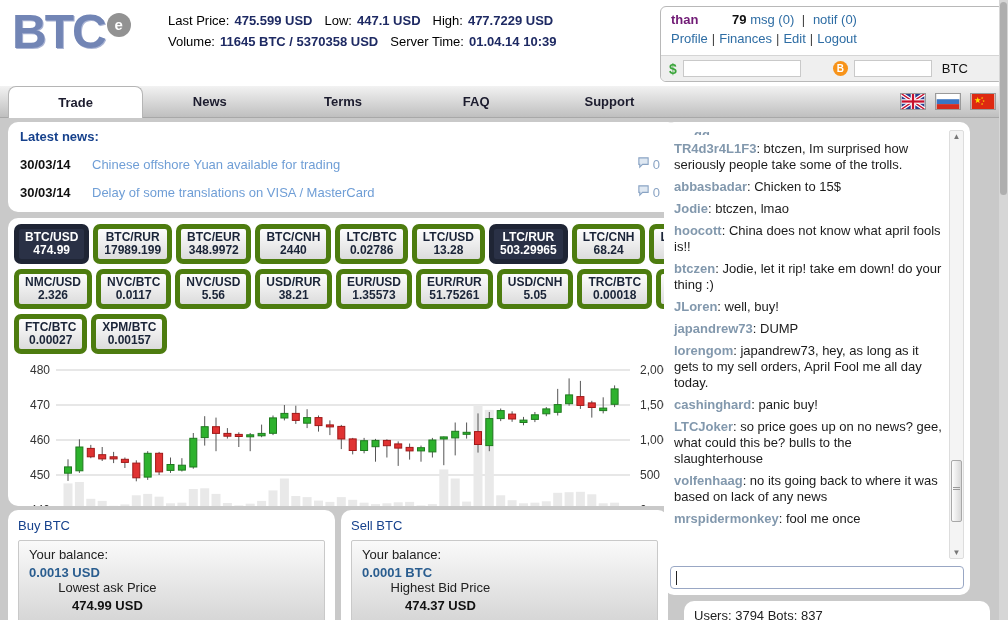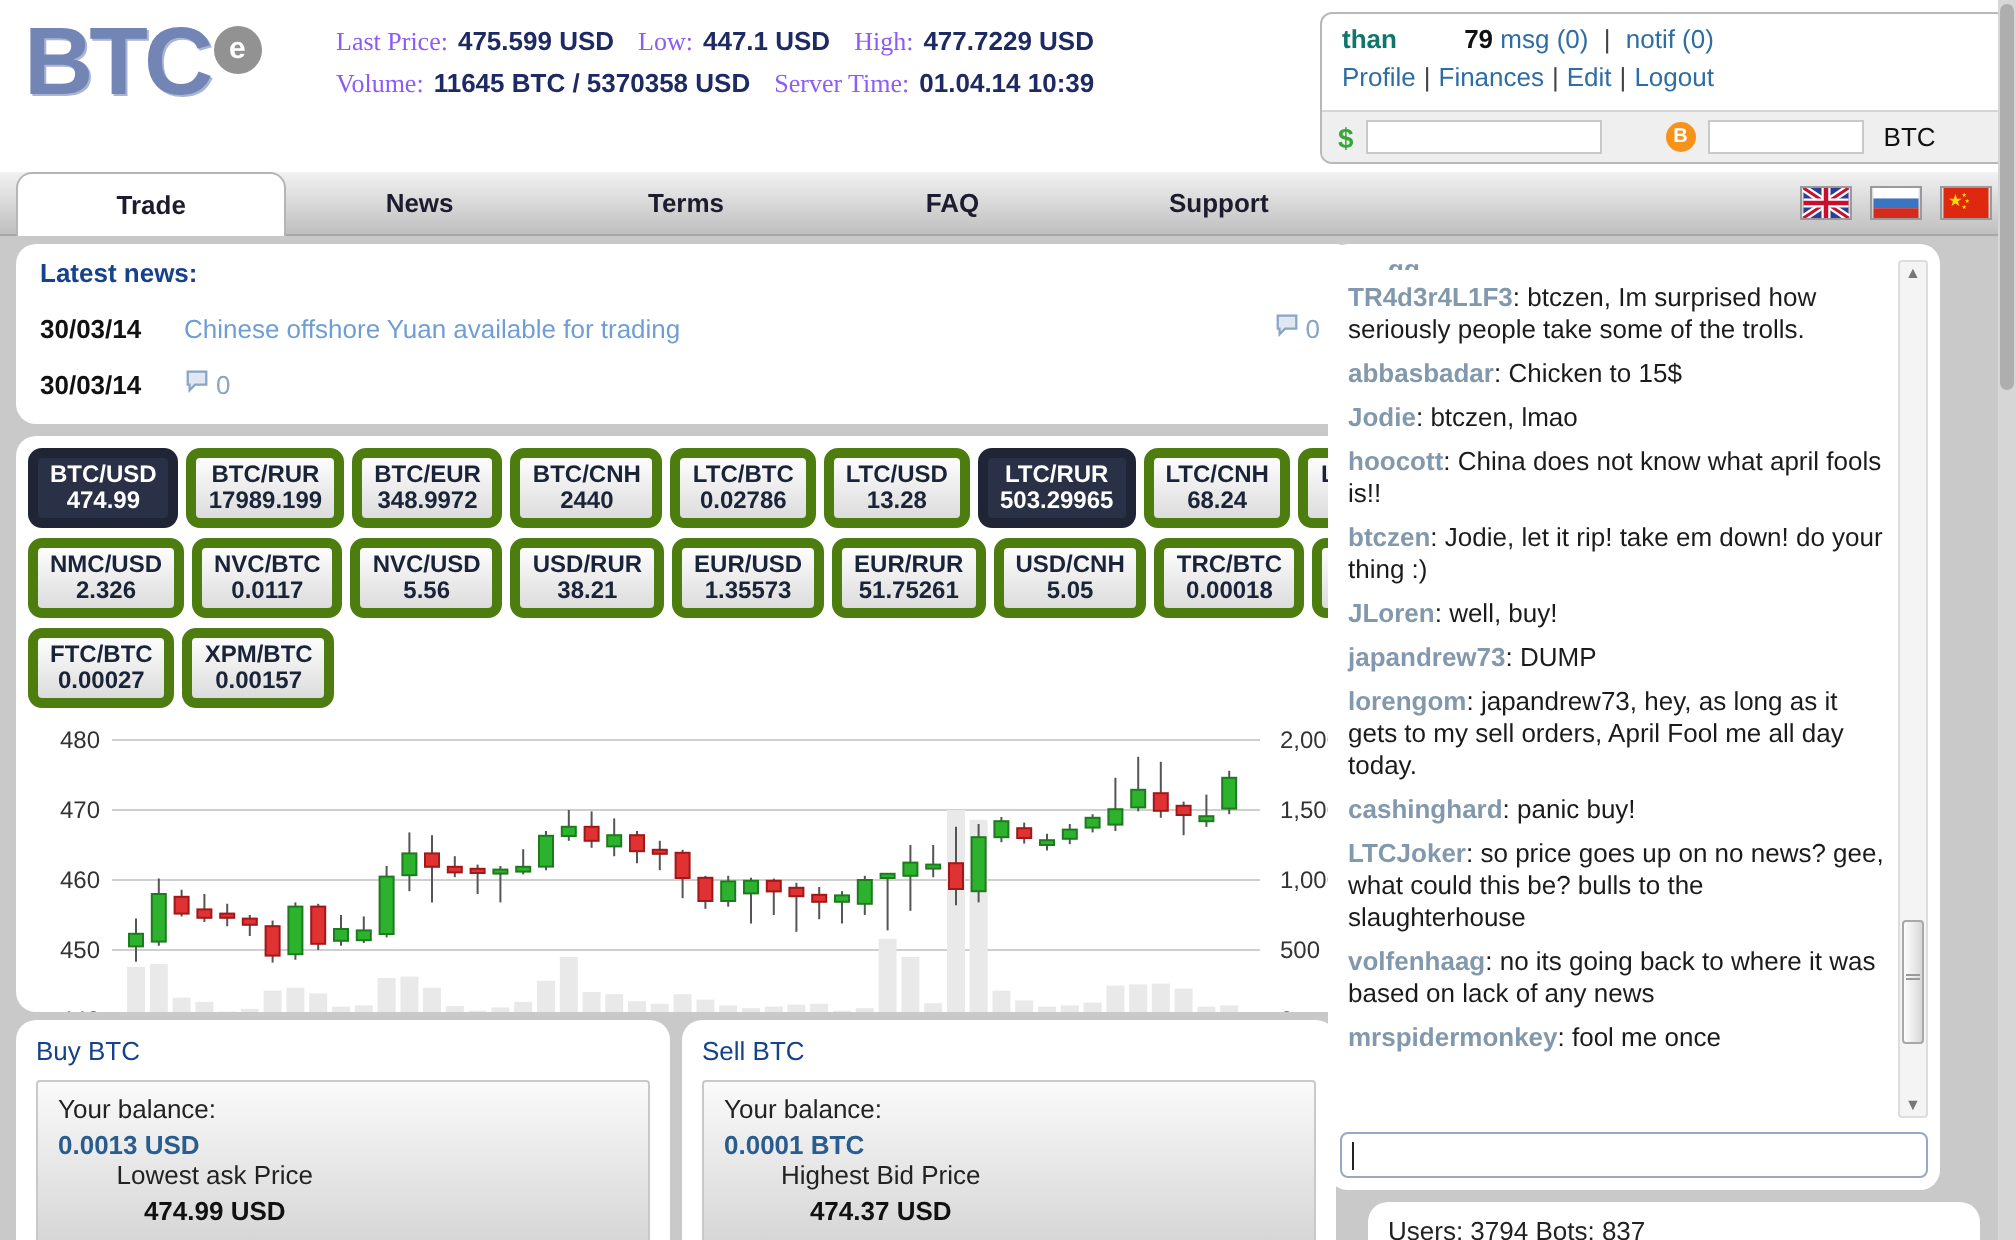--- a/index.html
+++ b/index.html
@@ -5,25 +5,25 @@
   * { margin:0; padding:0; box-sizing:border-box; }
   html,body { width:1008px; height:620px; overflow:hidden; }
   body { font-family:"Liberation Sans", sans-serif; font-size:13px; background:#c9c9c9; position:relative; color:#1a1a1a; }
 
   
   .header { position:absolute; left:0; top:0; width:1008px; height:86px; background:#fff; }
   .logo { position:absolute; left:12px; top:4px; cursor:pointer; }
   .logo-btc { font-size:48px; font-weight:bold; color:#7285b5; letter-spacing:-2px; text-shadow:1px 1px 0 #aab4d4; }
   .logo-e { display:inline-block; width:24px; height:24px; border-radius:50%; background:#929292; color:#fff; font-size:15px; font-weight:bold; text-align:center; line-height:24px; vertical-align:18px; margin-left:2px; }
   .stats { position:absolute; left:168px; top:10px; line-height:21px; white-space:nowrap; }
-  .stat-label { color:#8b5cf6; margin-right:5px;font-family:Liberation Serif, serif; }
+  .stat-label { color:#000000; margin-right:5px; }
   .stat-value { color:#1e2a63; font-weight:bold; margin-right:12px; }
   .userbox { position:absolute; left:660px; top:6px; width:344px; height:76px; border:1px solid #b8b8b8; border-radius:6px; background:#fff; overflow:hidden; }
   .user-row1 { padding:5px 10px 2px 10px; }
-  .uname { font-weight:bold; color:#0f766e; }
+  .uname { font-weight:bold; color:#701a75; }
   .unum { font-weight:bold; color:#111; margin-left:30px; }
   .user-row1 a, .user-row2 a { color:#2e6da4; text-decoration:none; cursor:pointer; }
   .sep { color:#444; margin:0 4px; }
   .user-row2 { padding:2px 10px 5px 10px; }
   .deposit-row { position:absolute; left:0; right:0; bottom:0; height:26px; background:#efefef; border-top:1px solid #d5d5d5; display:flex; align-items:center; padding:0 8px; gap:6px; }
   .usd-glyph { color:#3aa53a; font-weight:bold; font-size:14px; }
   .dep-input { width:118px; height:17px; border:1px solid #c9c9c9; background:#fff; font-size:12px; padding:0 3px; }
   .dep-input.small { width:78px; margin-left:26px; }
   .btc-glyph { display:inline-block; width:15px; height:15px; border-radius:50%; background:#f7931a; color:#fff; font-size:10px; font-weight:bold; text-align:center; line-height:15px; }
   .btc-label { color:#111; margin-left:4px; }
@@ -163,20 +163,21 @@
           <a class="news-link">Chinese offshore Yuan available for trading</a>
           <span class="news-comments">
             <span><svg width="13" height="13" viewBox="0 0 14 14">
                 <path d="M2 2h10v7H6l-3 3v-3H2z" fill="#dfe8f2" stroke="#8aa4c4" stroke-width="1.2"></path>
               </svg></span>
             <span>0</span>
           </span>
         </div>
         <div class="news-item">
           <span class="news-date">30/03/14</span>
+          <a class="news-link">Delay of some translations on VISA / MasterCard</a>
           <span class="news-comments">
             <span><svg width="13" height="13" viewBox="0 0 14 14">
                 <path d="M2 2h10v7H6l-3 3v-3H2z" fill="#dfe8f2" stroke="#8aa4c4" stroke-width="1.2"></path>
               </svg></span>
             <span>0</span>
           </span>
         </div>
       </div>
   </div>
 

